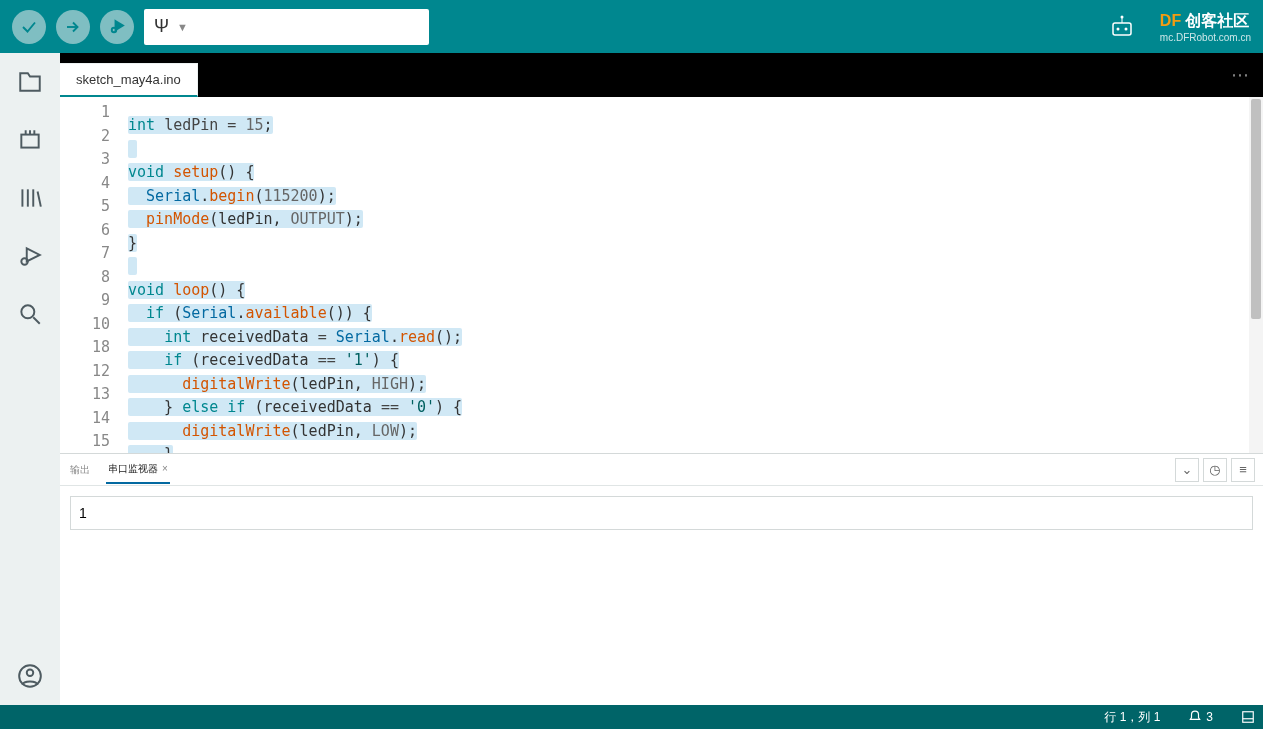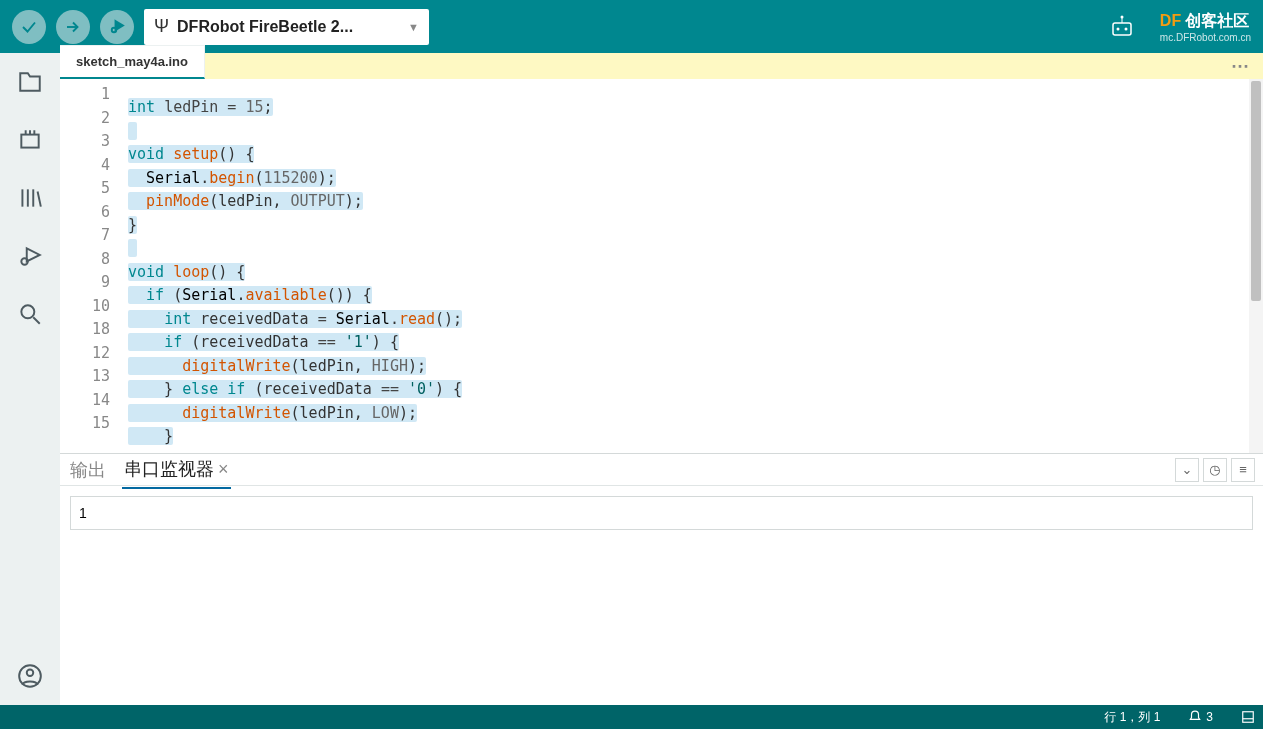--- a/index.html
+++ b/index.html
@@ -22,44 +22,44 @@
 
 .main { flex: 1; display: flex; min-height: 0; }
 .sidebar { width: 60px; background: #ECF1F1; display: flex; flex-direction: column; align-items: center; padding-top: 14px; gap: 28px; }
 .sb-icon { width: 30px; height: 30px; display:flex; align-items:center; justify-content:center; cursor:pointer; }
 .sb-icon svg { stroke: #4E5B61; fill: none; stroke-width: 1.8; }
 .sb-spacer { flex: 1; }
 
 .center { flex: 1; display: flex; flex-direction: column; min-width: 0; }
 
 
-.tabbar { height: 26px; background: #fef9c3; display: flex; align-items: flex-end; font-weight: bold; }
+.tabbar { height: 44px; background: #000000; display: flex; align-items: flex-end; }
 .tab { background: #fff; padding: 8px 16px; font-size: 13px; border-top:1px solid #ECF1F1; border-right:1px solid #ECF1F1; border-bottom:2px solid #00878F; cursor:pointer;}
 .tab-more { margin-left: auto; padding: 0 14px; color:#888; cursor:pointer; font-size:18px; align-self:center;}
 
 
 .editor { flex: 1; display: flex; overflow: hidden; background: #fff; position:relative; }
 .gutter { width: 60px; text-align: right; padding: 4px 10px 4px 0; color: #888; font-family: Consolas, monospace; font-size: 15px; line-height: 23.5px; user-select:none; border-right: 0px; }
 .code { flex: 1; padding: 17px 0 4px 8px; font-family: Consolas, monospace; font-size: 15px; line-height: 23.5px; white-space: pre; position:relative; }
 .scroll-v { width:14px; background:#f4f4f4; }
 .scroll-thumb{ width:10px; height:220px; background:#c0c0c0; margin:2px auto; border-radius:2px;}
 
 
 .kw { color: #00878F; }      
 .fn { color: #D35400; }      
-.obj { color: #000000; }
+.obj { color: #0369a1; }
 .num { color: #666; }
 .str { color: #006060; }
 .op, .pl { color: #444; }
 .sel-bg { background: #D0E8F5; border-radius:2px;}
 
 
 .panel { border-top: 1px solid #D4D9D9; display:flex; flex-direction:column; height: 252px; }
 .panel-tabs { height: 32px; display: flex; align-items: center; padding: 0 8px; gap: 14px; border-bottom:1px solid #E0E5E5;}
-.ptab { font-size: 18px; color: #888; padding: 6px 2px; cursor:pointer;}
+.ptab { font-size: 10px; color: #888; padding: 6px 2px; cursor:pointer;}
 .ptab.active { color: #222; border-bottom: 2px solid #0369a1; font-weight:500;}
 .ptab .x { margin-left: 4px; color:#888;}
 .ptool { margin-left:auto; display:flex; gap:4px; align-items:center;}
 .ptool .pbtn{ width:24px; height:24px; border:1px solid #D4D9D9; display:flex; align-items:center; justify-content:center; cursor:pointer; color:#666; font-size:13px; }
 
 .panel-body { flex:1; padding: 10px; display:flex; gap:8px; align-items:flex-start;}
 .ser-input { flex:1; height:34px; border:1px solid #D4D9D9; padding:0 8px; font-size:14px; }
 .ser-sel { height:34px; border:1px solid #D4D9D9; padding:0 24px 0 8px; font-size:13px; background:#F7F9F9; cursor:pointer; display:flex; align-items:center; color:#444; position:relative;}
 .ser-sel::after{ content:'▾'; position:absolute; right:8px; color:#888;}
 
@@ -86,21 +86,20 @@
         </svg>
     </div>
     <div class="tb-btn">
       <svg width="18" height="18" viewBox="0 0 24 24">
           <circle cx="8" cy="16" r="3"></circle>
           <polygon points="10,4 20,10 10,16" fill="#00878F" stroke="#00878F"></polygon>
         </svg>
     </div>
     <div class="board-sel">
       <span class="usb">Ψ</span>
-      <span class="name">DFRobot FireBeetle 2...</span>
       <span class="caret">▼</span>
     </div>
     <div class="top-right">
       <svg width="30" height="24" viewBox="0 0 30 24">
           <rect x="6" y="8" width="18" height="12" rx="2" fill="none" stroke="#fff" stroke-width="1.5"></rect>
           <circle cx="11" cy="14" r="1.5" fill="#fff"></circle>
           <circle cx="19" cy="14" r="1.5" fill="#fff"></circle>
           <line x1="15" y1="2" x2="15" y2="8" stroke="#fff"></line>
           <circle cx="15" cy="2" r="1.5" fill="#fff"></circle>
         </svg>

